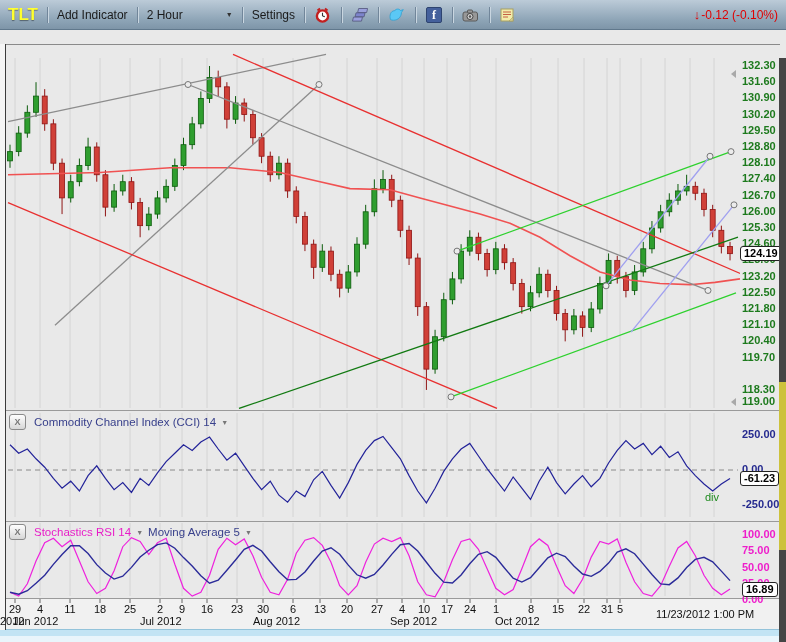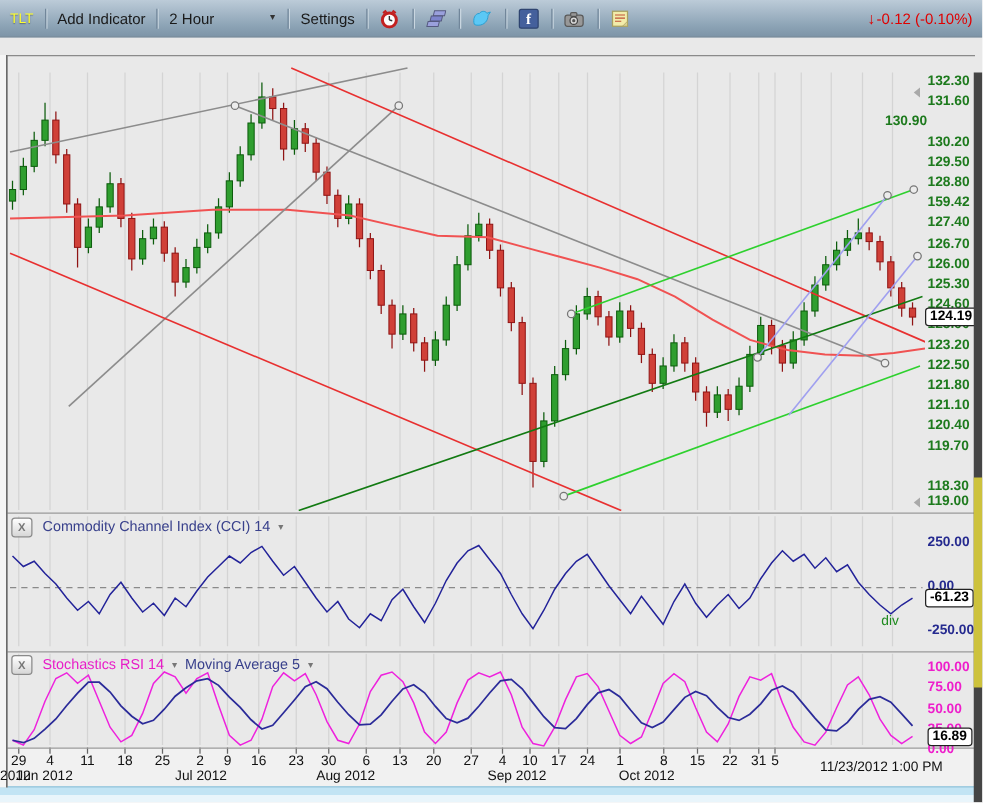--- a/index.html
+++ b/index.html
@@ -5,21 +5,21 @@
   html,body{margin:0;padding:0;background:#fff;}
   .app{position:relative;width:786px;height:642px;overflow:hidden;
        background:#e9e9e9;font-family:"Liberation Sans",sans-serif;
        -webkit-font-smoothing:antialiased;}
   
   .toolbar{position:absolute;top:0;left:0;width:786px;height:30px;
     background:linear-gradient(#bccbd8,#8da4b6 70%,#7e95a8);
     border-bottom:1px solid #60788c;display:flex;align-items:center;
     padding:0 8px;box-sizing:border-box;gap:9px;font-size:12px;color:#1a1a1a;}
   .tb-sep{width:1px;height:16px;background:#71869a;box-shadow:1px 0 0 #c9d6e0;flex:none;}
-  .symbol{color:#ffff2e;font-weight:normal;font-size:11px;text-shadow:0 1px 1px rgba(0,0,0,.4);}
+  .symbol{color:#ffff2e;font-weight:bold;font-size:17px;text-shadow:0 1px 1px rgba(0,0,0,.4);}
   .tb-item{cursor:default;white-space:nowrap;}
   .interval{display:flex;align-items:center;justify-content:space-between;width:86px;}
   .caret{font-size:7px;color:#333;line-height:1;}
   .caret.gray{color:#777;}
   .tb-icon{width:18px;height:16px;display:flex;align-items:center;justify-content:center;flex:none;}
   .fb{width:14px;height:14px;background:#44609c;border:1px solid #2e4470;border-radius:2px;
       color:#fff;font-family:"Liberation Serif",serif;font-weight:bold;font-size:12px;
       display:flex;align-items:flex-end;justify-content:center;line-height:13px;}
   .change{margin-left:auto;color:#e00000;font-size:12px;display:flex;align-items:center;gap:1px;}
   .change .arrow{font-weight:bold;font-size:13px;}
@@ -485,25 +485,25 @@
 
   <div class="callout" style="top:246px;">124.19</div>
   <div class="callout" style="top:471px;">-61.23</div>
   <div class="callout" style="top:582px;left:742px;">16.89</div>
   <div class="annot" style="left:705px;top:491px;">div</div>
   <div class="timestamp" style="left:656px;top:608px;">11/23/2012 1:00 PM</div>
 
   <div id="labels">
       <div class="lbl plabel" style="left: 742px; top: 59px;">132.30</div>
       <div class="lbl plabel" style="left: 742px; top: 75.2px;">131.60</div>
-      <div class="lbl plabel" style="left: 708px; top: 91.4px; text-align: center;">130.90</div>
+      <div class="lbl plabel" style="left: 742px; top: 91.4px; text-align: center;">130.90</div>
       <div class="lbl plabel" style="left: 742px; top: 107.6px;">130.20</div>
       <div class="lbl plabel" style="left: 742px; top: 123.8px;">129.50</div>
       <div class="lbl plabel" style="left: 742px; top: 140px;">128.80</div>
-      <div class="lbl plabel" style="left: 742px; top: 156.2px;">159.42</div>
+      <div class="lbl plabel" style="left: 742px; top: 156.2px;">128.10</div>
       <div class="lbl plabel" style="left: 742px; top: 172.4px;">127.40</div>
       <div class="lbl plabel" style="left: 742px; top: 188.6px;">126.70</div>
       <div class="lbl plabel" style="left: 742px; top: 204.8px;">126.00</div>
       <div class="lbl plabel" style="left: 742px; top: 221px;">125.30</div>
       <div class="lbl plabel" style="left: 742px; top: 237.2px;">124.60</div>
       <div class="lbl plabel" style="left: 742px; top: 253.4px;">123.90</div>
       <div class="lbl plabel" style="left: 742px; top: 269.6px;">123.20</div>
       <div class="lbl plabel" style="left: 742px; top: 285.8px; text-align: center;">122.50</div>
       <div class="lbl plabel" style="left: 742px; top: 302px;">121.80</div>
       <div class="lbl plabel" style="left: 742px; top: 318.2px;">121.10</div>

